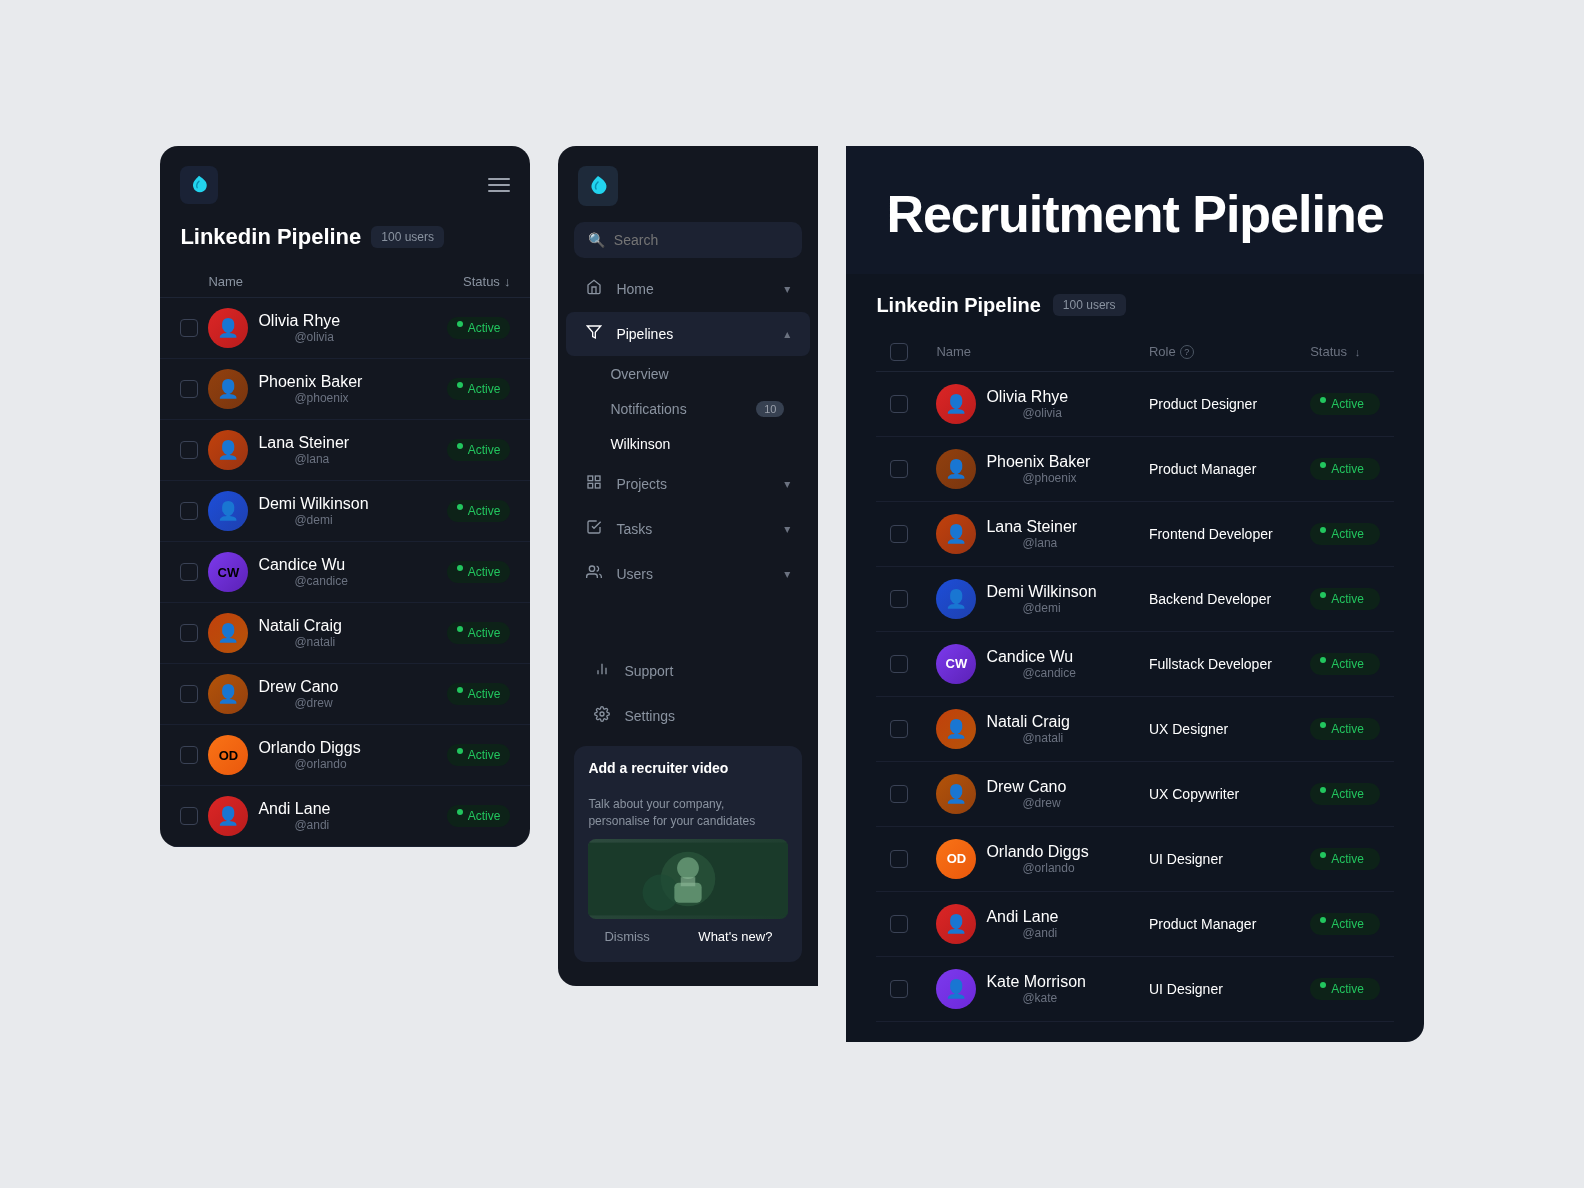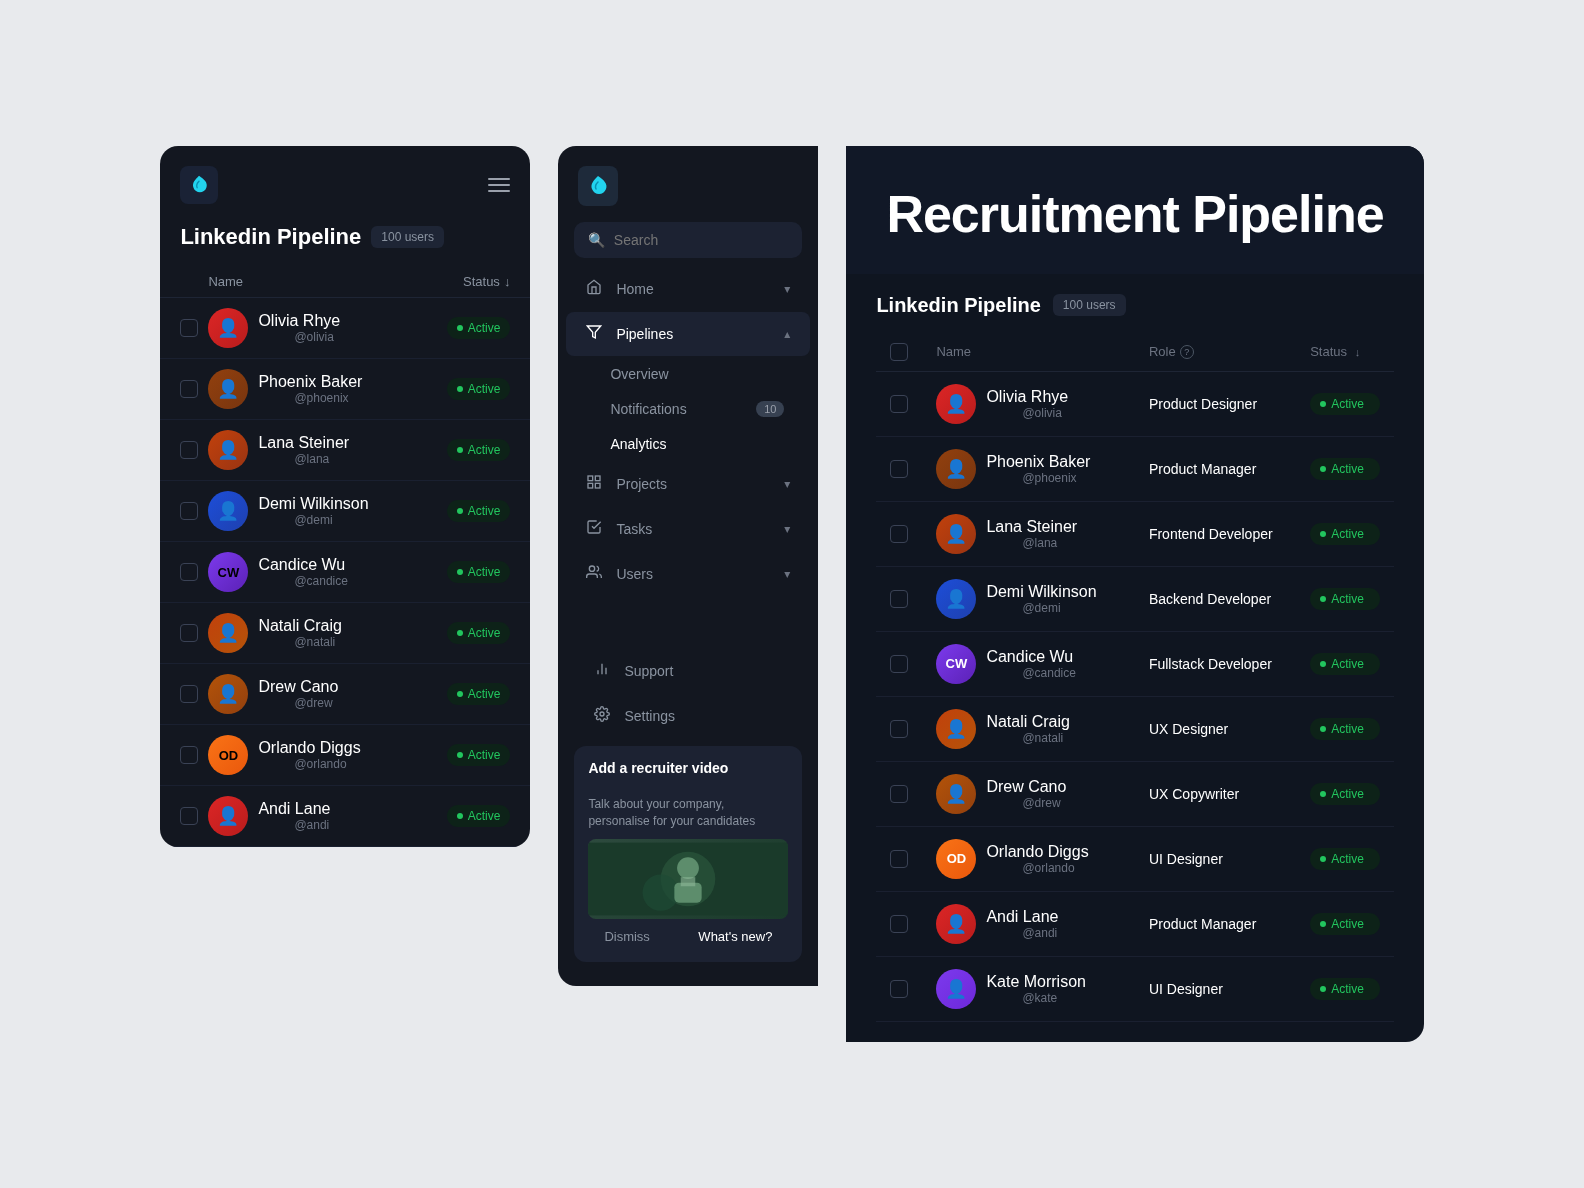--- a/index.html
+++ b/index.html
@@ -113,21 +113,20 @@
     .user-name { color: #ffffff; font-size: 16px; font-weight: 500; }
     .user-handle { color: #6b7280; font-size: 12px; margin-left: 36px; }
 
     .status-badge {
       background: #0d2218;
       color: #22c55e;
       font-size: 12px;
       padding: 4px 10px;
       border-radius: 20px;
       display: flex;
-      align-items: center;
       gap: 5px;
       white-space: nowrap;
     }
     .status-dot {
       width: 6px;
       height: 6px;
       background: #22c55e;
       border-radius: 50%;
     }
 
@@ -607,21 +606,21 @@
       </div>
       <div class="sub-nav">
         <div class="sub-nav-item">
           <span>Overview</span>
         </div>
         <div class="sub-nav-item" style="display:flex;align-items:center;justify-content:space-between;">
           <span>Notifications</span>
           <span class="nav-badge">10</span>
         </div>
         <div class="sub-nav-item active-sub">
-          <span>Analytics</span>
+          <span>Wilkinson</span>
         </div>
       </div>
 
       <div class="nav-item">
         <span class="nav-item-icon">
           <svg width="16" height="16" viewBox="0 0 24 24" fill="none" stroke="currentColor" stroke-width="2">
             <rect x="3" y="3" width="7" height="7"></rect>
               <rect x="14" y="3" width="7" height="7"></rect>
             <rect x="14" y="14" width="7" height="7"></rect>
               <rect x="3" y="14" width="7" height="7"></rect>

